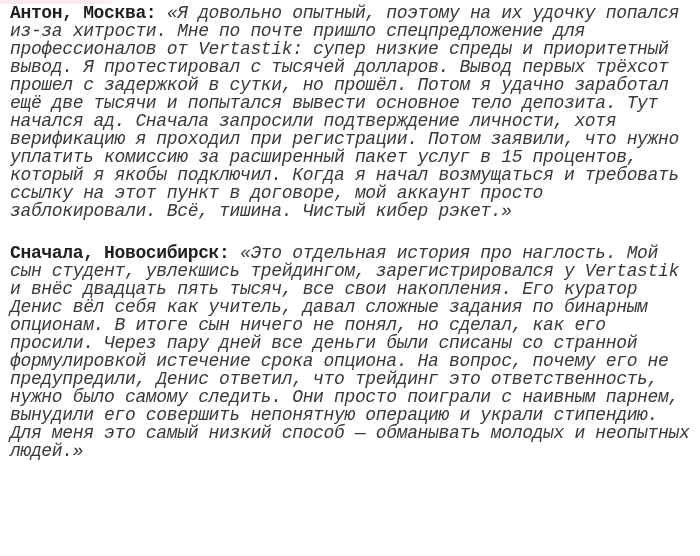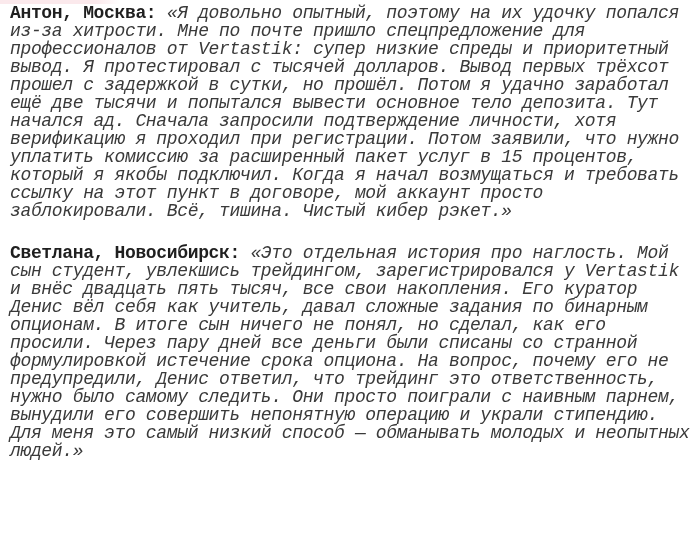--- a/index.html
+++ b/index.html
@@ -54,16 +54,16 @@
 <body>
 
 <div class="top-band"></div>
 
 <div class="content">
   <p class="review">
     <span class="author">Антон, Москва:</span>
     <span class="quote">«Я довольно опытный, поэтому на их удочку попался из-за хитрости. Мне по почте пришло спецпредложение для профессионалов от Vertastik: супер низкие спреды и приоритетный вывод. Я протестировал с тысячей долларов. Вывод первых трёхсот прошел с задержкой в сутки, но прошёл. Потом я удачно заработал ещё две тысячи и попытался вывести основное тело депозита. Тут начался ад. Сначала запросили подтверждение личности, хотя верификацию я проходил при регистрации. Потом заявили, что нужно уплатить комиссию за расширенный пакет услуг в 15 процентов, который я якобы подключил. Когда я начал возмущаться и требовать ссылку на этот пункт в договоре, мой аккаунт просто заблокировали. Всё, тишина. Чистый кибер рэкет.»</span>
   </p>
   <p class="review">
-    <span class="author">Светлана, Новосибирск:</span>
+    <span class="author">Сначала, Новосибирск:</span>
     <span class="quote">«Это отдельная история про наглость. Мой сын студент, увлекшись трейдингом, зарегистрировался у Vertastik и внёс двадцать пять тысяч, все свои накопления. Его куратор Денис вёл себя как учитель, давал сложные задания по бинарным опционам. В итоге сын ничего не понял, но сделал, как его просили. Через пару дней все деньги были списаны со странной формулировкой истечение срока опциона. На вопрос, почему его не предупредили, Денис ответил, что трейдинг это ответственность, нужно было самому следить. Они просто поиграли с наивным парнем, вынудили его совершить непонятную операцию и украли стипендию. Для меня это самый низкий способ — обманывать молодых и неопытных людей.»</span>
   </p>
 </div>
 
 </body></html>

